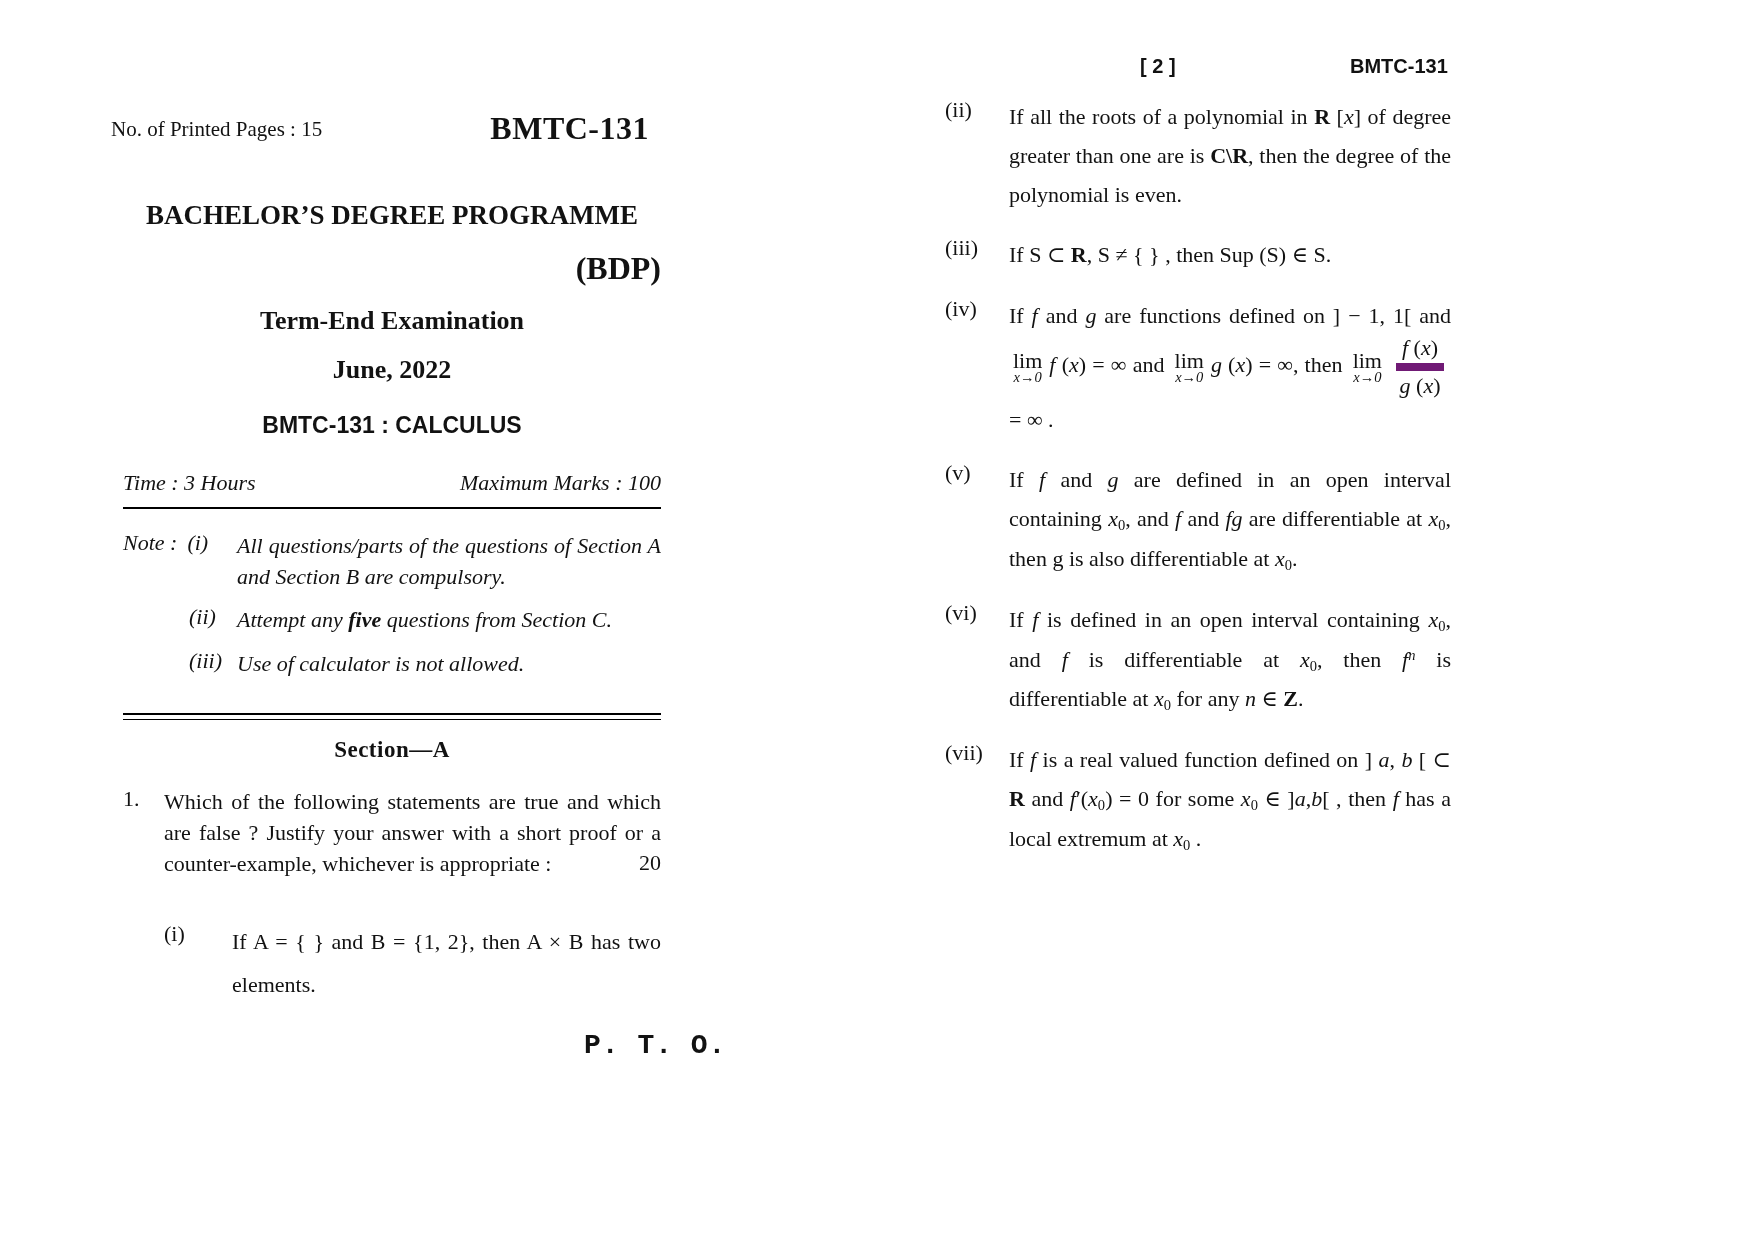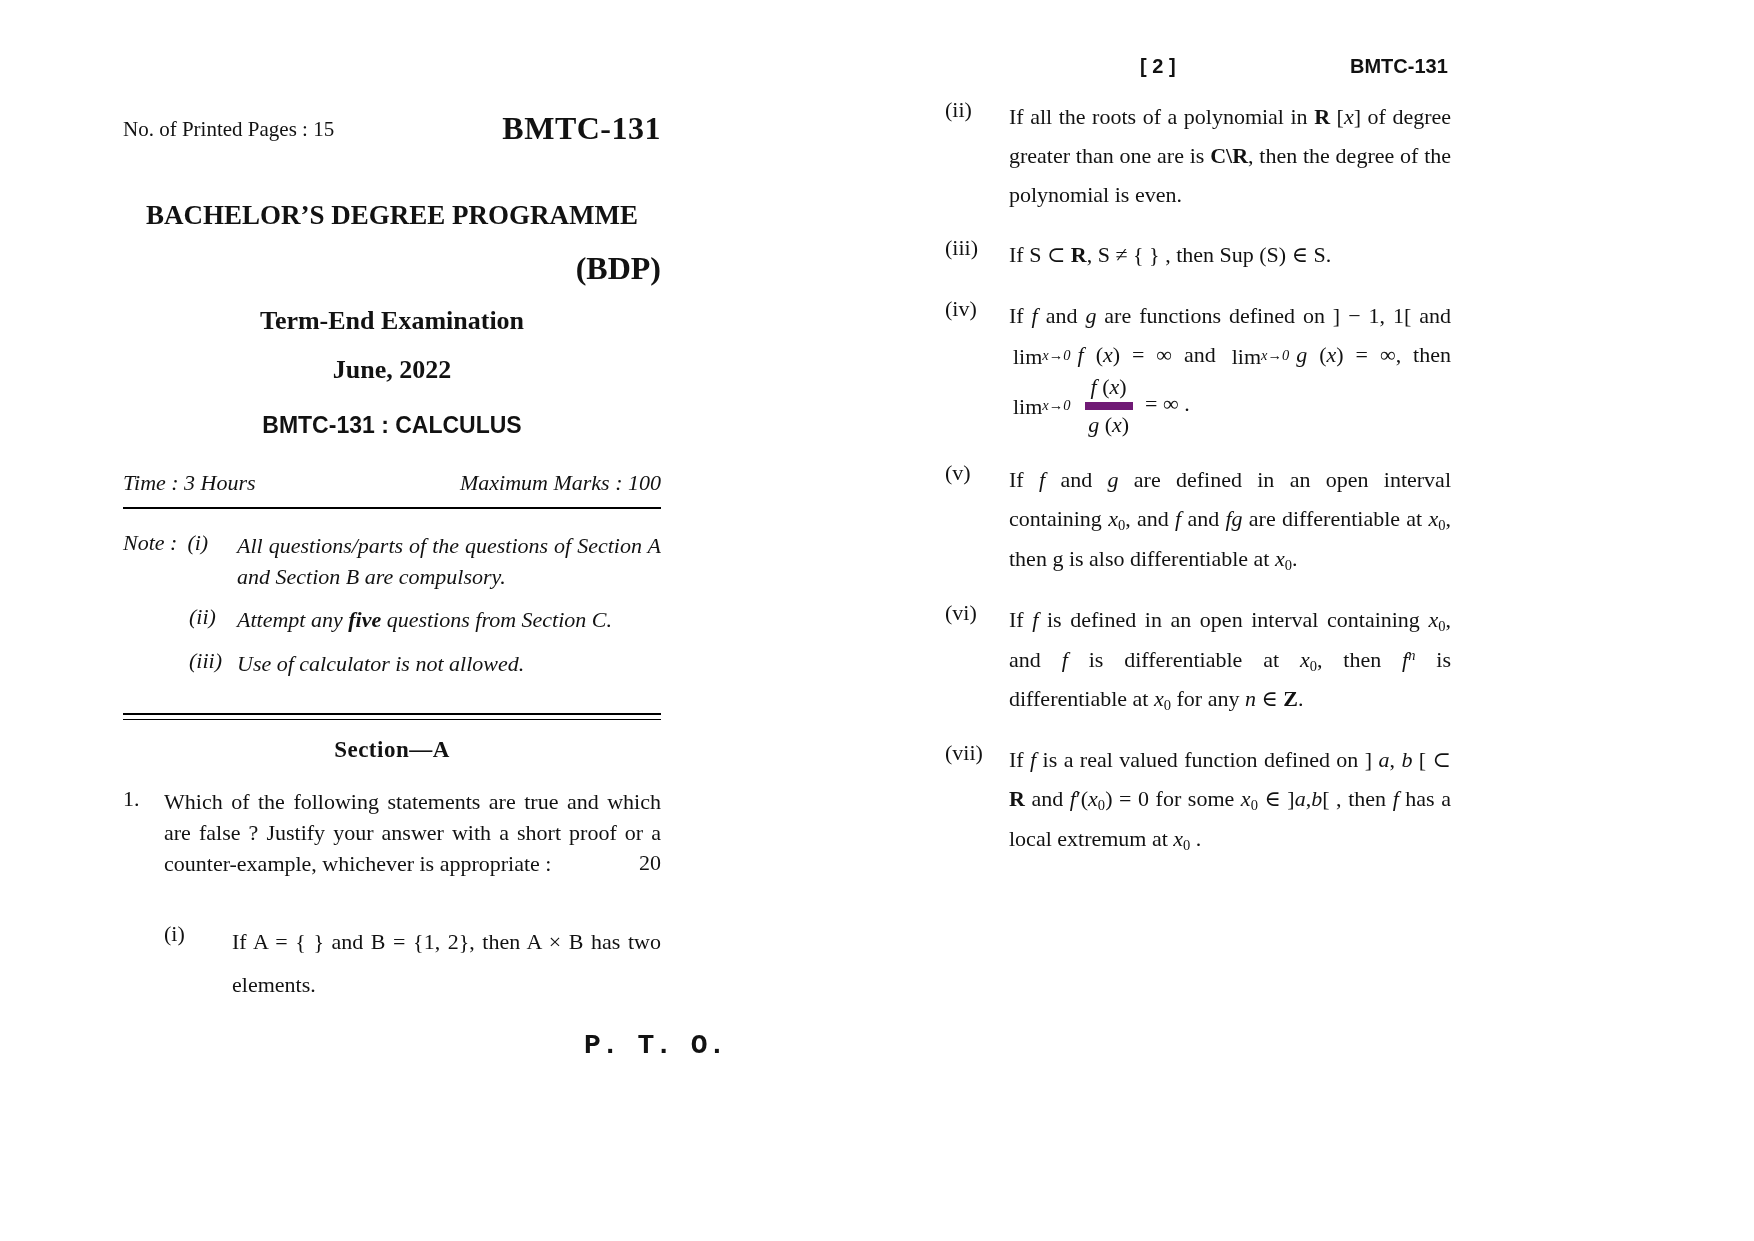--- a/index.html
+++ b/index.html
@@ -9,21 +9,21 @@
     color:#121212; font-family:"Liberation Serif","DejaVu Serif",serif;
     overflow:hidden;
   }
   .abs { position:absolute; }
   .bf  { font-weight:700; }
   .it  { font-style:italic; }
   .sub { font-size:0.66em; vertical-align:-0.28em; }
   .sup { font-size:0.66em; vertical-align:0.5em; font-style:italic; }
 
   
-  .head-row { left:123px; top:110px; width:538px; display:flex; justify-content:space-between; align-items:flex-end;font-family:Liberation Serif, serif; }
+  .head-row { left:111px; top:110px; width:538px; display:flex; justify-content:space-between; align-items:flex-end;font-family:Liberation Serif, serif; }
   .printed-pages { font-size:21px; padding-bottom:5px; }
   .code-big { font-size:32px; font-weight:700; letter-spacing:0.5px; }
 
   .cline { left:123px; width:538px; text-align:center; font-weight:700; }
   .t-prog   { top:200px; font-size:27px; }
   .t-bdp    { top:250px; font-size:32px;text-align:right; }
   .t-exam   { top:306px; font-size:26px; }
   .t-date   { top:355px; font-size:26px; }
   .t-course { top:412px; font-size:23px; font-family:"Liberation Sans","DejaVu Sans",sans-serif; }
 
@@ -59,21 +59,21 @@
   
   .pg-num  { left:1140px; top:55px; font-family:"Liberation Sans","DejaVu Sans",sans-serif; font-weight:700; font-size:20px; }
   .pg-code { left:1350px; top:55px; font-family:"Liberation Sans","DejaVu Sans",sans-serif; font-weight:700; font-size:20px; }
 
   .items { left:945px; top:97px; width:506px; font-size:22px; }
   .item { display:flex; margin-bottom:21px; }
   .item-num { width:64px; flex-shrink:0; }
   .item-text { flex:1; text-align:justify; line-height:1.78; }
 
   
-  .mlim { display:inline-flex; flex-direction:row; align-items:center;
+  .mlim { display:inline-flex; flex-direction:column; align-items:center;
           vertical-align:middle; line-height:1.05; margin:0 7px 0 4px; }
   .mlim-b { font-size:0.66em; font-style:italic; margin-top:-2px; }
   .mfrac { display:inline-flex; flex-direction:column; align-items:center;
            vertical-align:middle; line-height:1.2; margin:0 7px; }
   .mfrac-n { border-bottom:8px solid #701a75; padding:0 6px 2px; }
   .mfrac-d { padding-top:2px; }
 </style>
 </head>
 <body>
 

